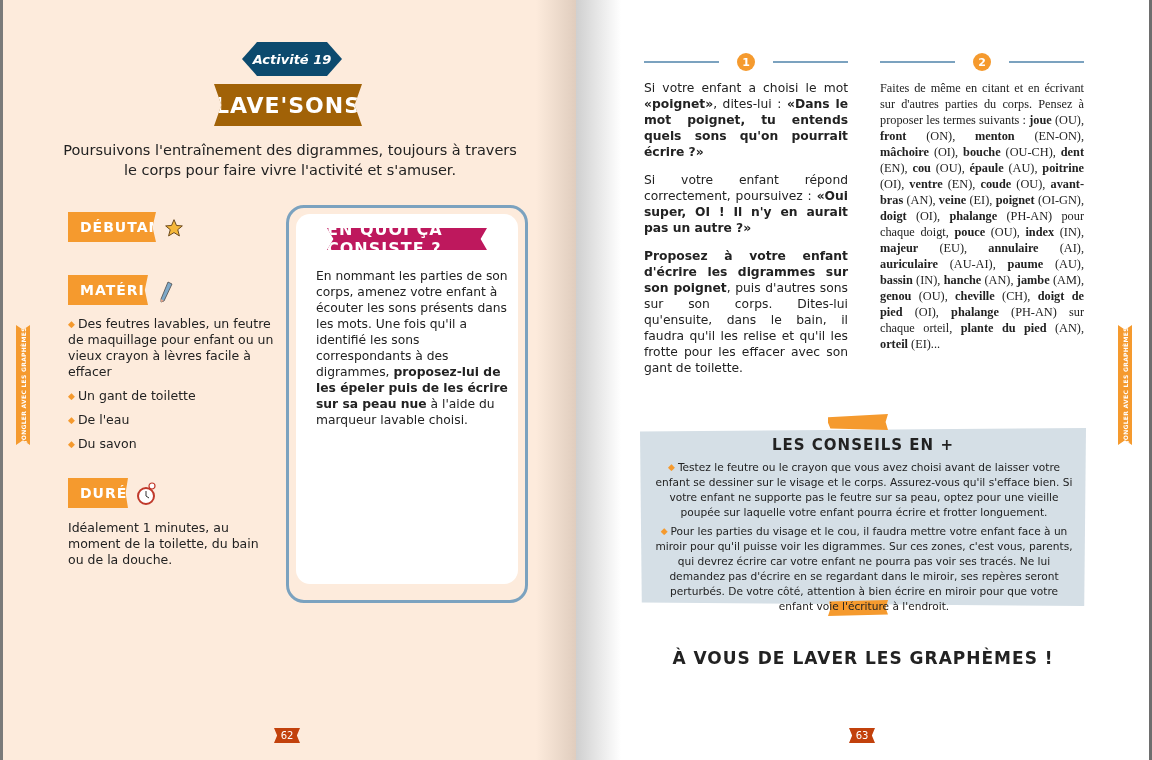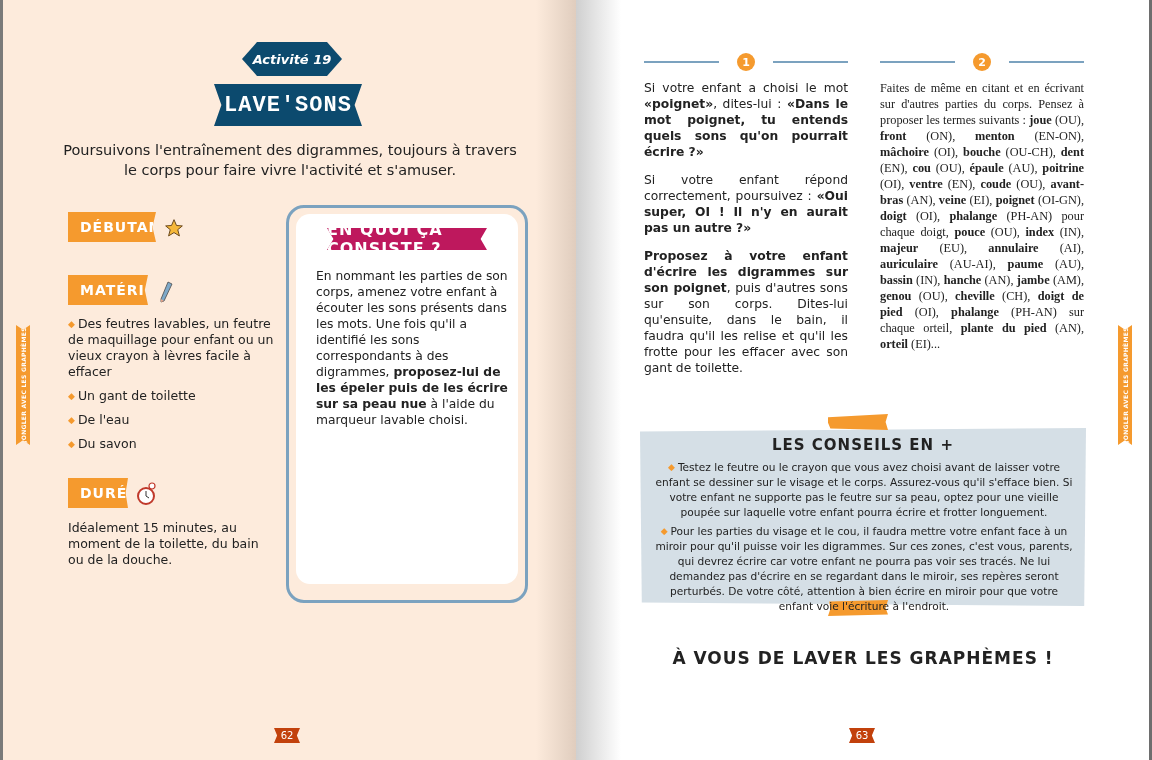--- a/index.html
+++ b/index.html
@@ -17,22 +17,22 @@
   .edge-right { position: absolute; right: 0; top: 0; width: 3px; height: 760px; background: #6e6e6e; }
 
   .hand { font-family: "DejaVu Sans", sans-serif; font-weight: bold; letter-spacing: 1px; text-transform: uppercase; }
 
   
   .activity-badge { position: absolute; left: 242px; top: 42px; width: 100px; height: 34px;
     background: #0c4a6e; clip-path: polygon(15% 0, 85% 0, 100% 50%, 85% 100%, 15% 100%, 0 50%);
     color: #fff; font-style: italic; font-weight: bold; font-size: 13px;
     display: flex; align-items: center; justify-content: center; }
   .title-banner { position: absolute; left: 214px; top: 84px; width: 148px; height: 42px;
-    background: #0c4a6e; clip-path: polygon(0 0, 100% 0, 95% 50%, 100% 100%, 0 100%, 5% 50%);
-    color: #fff; font-size: 22px; display: flex; align-items: center; justify-content: center; font-family: Liberation Mono, monospace; }
+    background: #a16207; clip-path: polygon(0 0, 100% 0, 95% 50%, 100% 100%, 0 100%, 5% 50%);
+    color: #fff; font-size: 22px; display: flex; align-items: center; justify-content: center; }
   .intro { position: absolute; left: 60px; top: 140px; width: 460px; text-align: center;
     font-size: 14.5px; line-height: 20px; color: #222; }
 
   .section-tag { position: absolute; height: 30px; background: #f59a2e; color: #fff;
     font-size: 14px; display: flex; align-items: center; padding: 0 12px;
     clip-path: polygon(0 0, 100% 0, 96% 50%, 100% 100%, 0 100%); }
   .tag-debutant { left: 68px; top: 212px; width: 88px; }
   .tag-materiel { left: 68px; top: 275px; width: 80px; }
   .tag-duree { left: 68px; top: 478px; width: 60px; }
 
@@ -131,21 +131,21 @@
       <li><span class="bullet">◆</span><span>Du savon</span></li>
     </ul>
 
     <div class="section-tag tag-duree hand">Durée</div>
     <svg class="icon-timer" viewBox="0 0 22 24">
       <circle cx="16" cy="4" r="3" fill="#fff" stroke="#c0392b" stroke-width="1.2"></circle>
       <circle cx="10" cy="14" r="8" fill="#fff" stroke="#c0392b" stroke-width="2"></circle>
       <line x1="10" y1="14" x2="10" y2="9" stroke="#333" stroke-width="1"></line>
       <line x1="10" y1="14" x2="13" y2="16" stroke="#333" stroke-width="1"></line>
     </svg>
-    <div class="duree-text">Idéalement 15 minutes, au moment de la toilette, du bain ou de la douche.</div>
+    <div class="duree-text">Idéalement 1 minutes, au moment de la toilette, du bain ou de la douche.</div>
 
     <div class="consiste-frame"></div>
     <div class="consiste-box"></div>
     <div class="consiste-title hand">En quoi ça consiste ?</div>
     <div class="consiste-text">
       <p><span>En nommant les parties de son corps, amenez votre enfant à écouter les sons présents dans les mots. Une fois qu'il a identifié les sons correspondants à des digrammes, </span><b>proposez-lui de les épeler puis de les écrire sur sa peau nue</b><span> à l'aide du marqueur lavable choisi.</span></p>
     </div>
 
     <div class="page-num page-num-left">62</div>
   </div>

